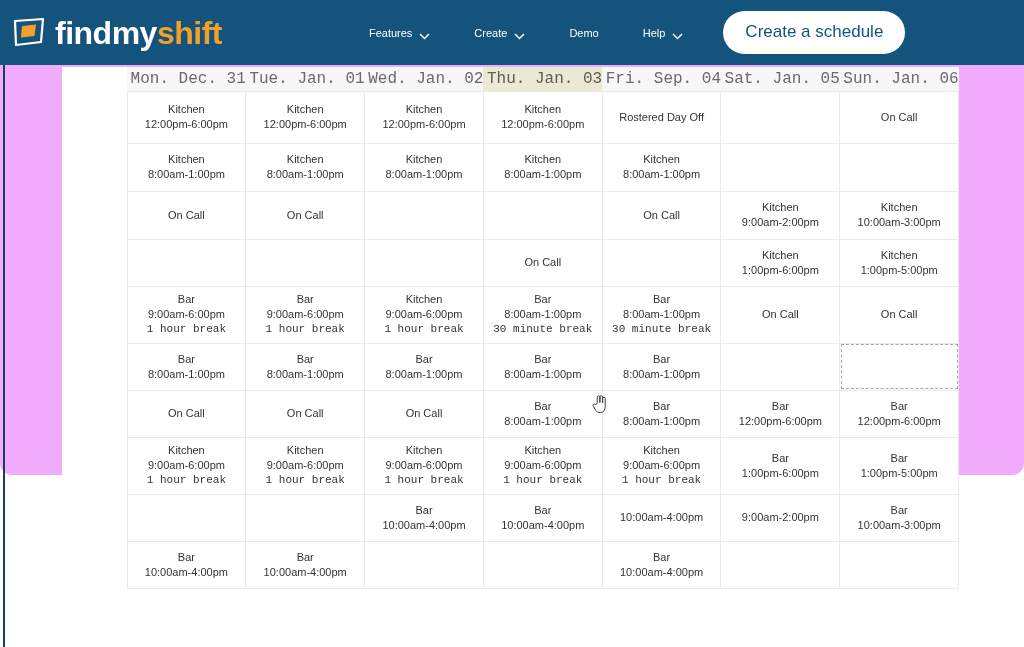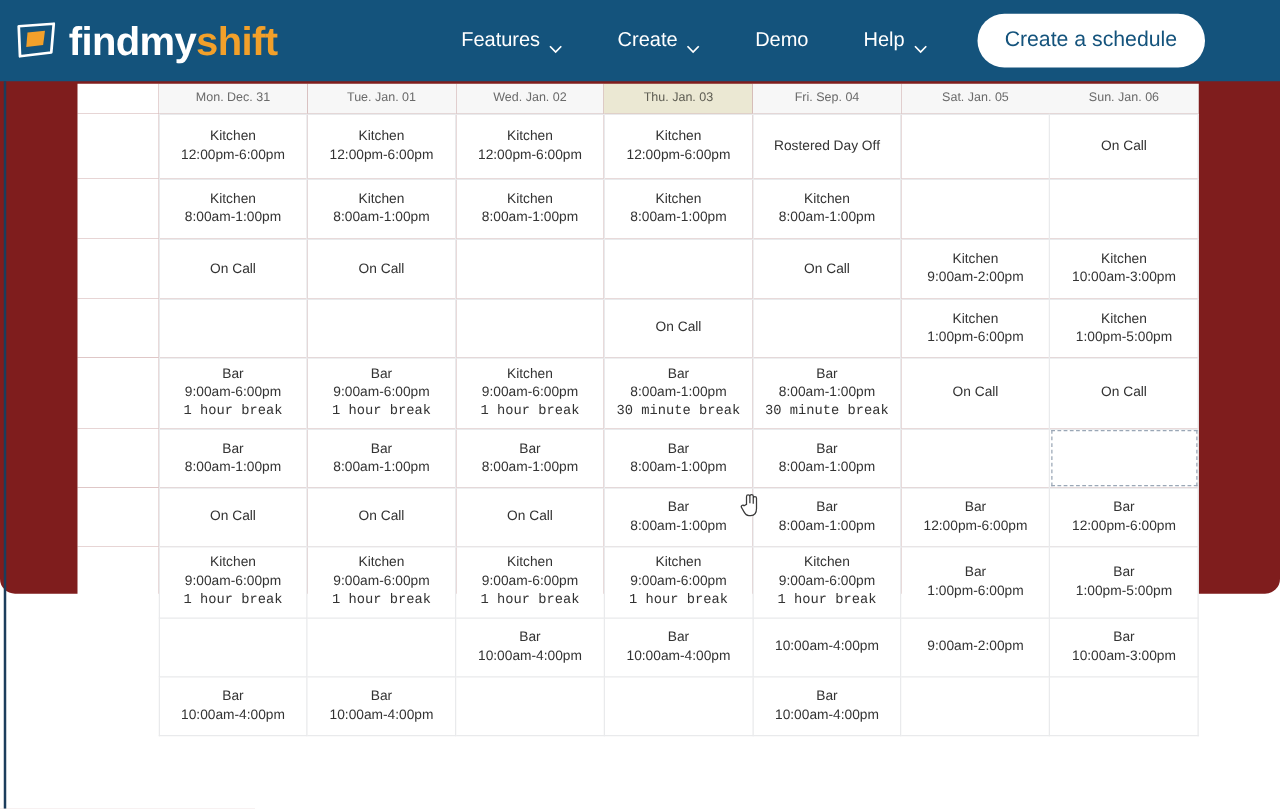--- a/index.html
+++ b/index.html
@@ -5,21 +5,21 @@
   * { box-sizing: border-box; margin: 0; padding: 0; }
   html, body {
     width: 1024px; height: 647px;
     background: #ffffff;
     font-family: "Liberation Sans", sans-serif;
     overflow: hidden;
   }
   .page {
     position: relative;
     width: 1024px; height: 475px;
-    background: #7f1d1d;
+    background: #f0abfc;
     border-radius: 12px;
   }
   
   .navbar {
     position: absolute; top: 0; left: 0;
     width: 1024px; height: 65px;
     background: #14537c;
     display: flex; align-items: center;
   }
   .brand {
@@ -34,21 +34,21 @@
     white-space: nowrap;
   }
   .brand-text .accent { color: #f2a02a; }
   .nav-links {
     display: flex; align-items: center;
     margin-left: 125px;
     gap: 0px;
   }
   .nav-item {
     display: flex; align-items: center; gap: 7px;
-    color: #ffffff; font-size: 16px;
+    color: #ffffff; font-size: 11px;
     padding: 8px 22px;
     white-space: nowrap;
     cursor: pointer;
   }
   .chev {
     width: 11px; height: 7px; display: inline-block;
     position: relative; top: 1px;
   }
   .cta {
     margin-left: 18px;
@@ -74,27 +74,28 @@
     table-layout: fixed;
     font-size: 11px;
     color: #333333;
   }
   .roster col.namecol { width: 65px; }
   .roster col.daycol  { width: 118.8px; }
 
   .roster thead th {
     height: 24px;
     font-weight: normal;
-    font-size: 10px;
+    font-size: 16px;
     color: #6a6a6a;
-    text-align: center;
+    text-align: right;
     vertical-align: middle;
     background: #f7f7f7;
     border: none;
     padding: 0;
+    font-family: Liberation Mono, monospace;
   }
   .roster thead th.corner { background: #ffffff; }
   .roster thead th.today  { background: #ebe8d3; color: #5d5c52; margin-top: 21px; }
   .roster thead th.wk     { background: #f7f7f7; }
 
   .roster tbody td {
     border: 1px solid #e9eaec;
     vertical-align: middle;
     text-align: center;
     padding: 2px 3px;

